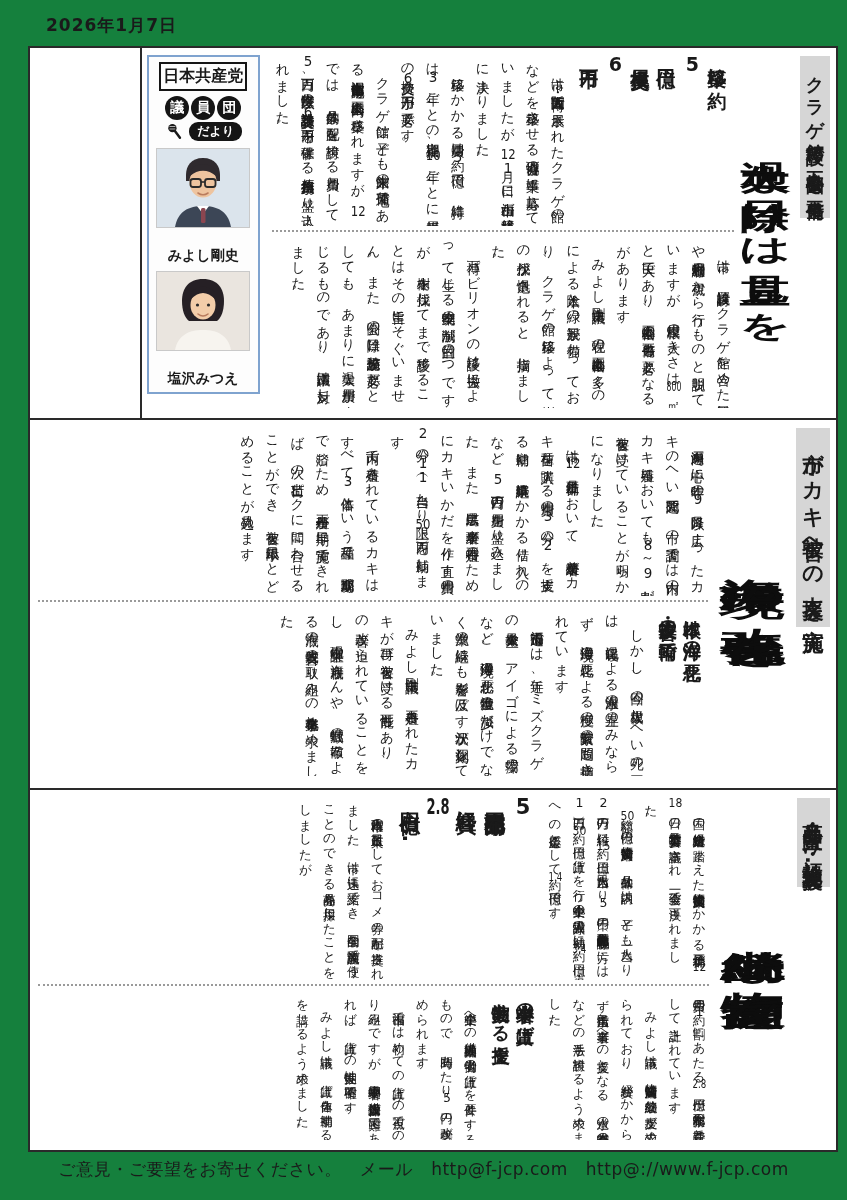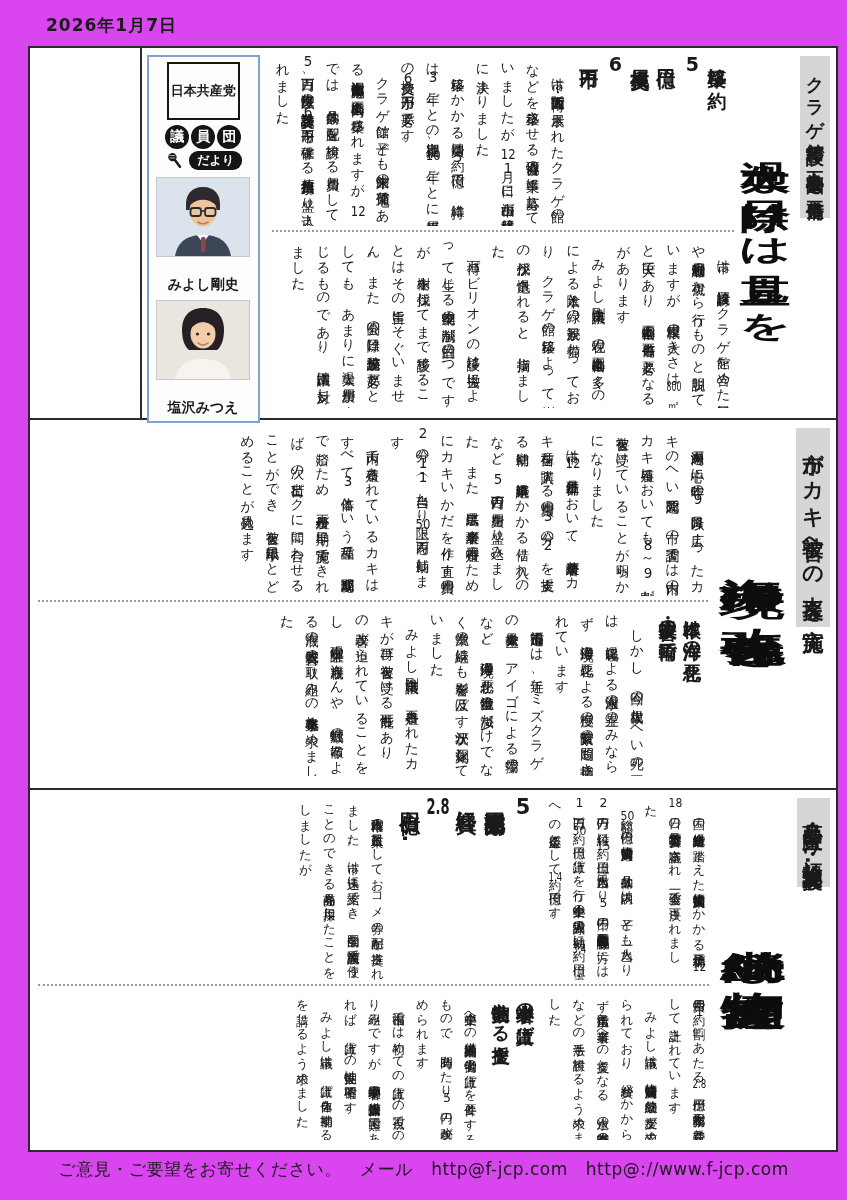--- a/index.html
+++ b/index.html
@@ -1,26 +1,26 @@
 <!DOCTYPE html>
 <html lang="ja"><head>
 <meta charset="utf-8">
 <style>
   html,body{margin:0;padding:0;background:#ffffff;}
-  .page{position:relative;width:847px;height:1200px;background:#d946ef;overflow:hidden;
+  .page{position:relative;width:847px;height:1200px;background:#15803d;overflow:hidden;
         font-family:"DejaVu Sans","Liberation Sans",sans-serif;color:#1a1a1a;}
   .date{position:absolute;top:14px;left:46px;font-size:17px;font-weight:600;letter-spacing:1px;}
   .frame{position:absolute;top:46px;left:28px;width:810px;height:1106px;border:2px solid #2a2a2a;
          box-sizing:border-box;background:#fff;}
 
   
   .top-band{display:flex;flex-direction:row-reverse;height:372px;border-bottom:2px solid #2a2a2a;box-sizing:border-box;}
   .mast-col{width:124px;border-left:2px solid #2a2a2a;box-sizing:border-box;display:flex;flex-direction:column;align-items:center;padding-top:7px;}
   .mast-box{width:103px;border:2px solid #7fa3cf;background:#fdfdfd;padding:5px 3px 4px;display:flex;flex-direction:column;align-items:center;}
-  .party-box{border:2px solid #151515;padding:18px 2px;font-size:13px;font-weight:900;white-space:nowrap;letter-spacing:0;}
+  .party-box{border:2px solid #151515;padding:2px 2px;font-size:16px;font-weight:900;white-space:nowrap;letter-spacing:0;}
   .logo{margin:5px 0 1px;}
   .logo-row1{display:flex;justify-content:center;}
   .logo-circle{width:24px;height:24px;border-radius:50%;background:#151515;color:#fff;font-size:14px;font-weight:700;
                display:flex;align-items:center;justify-content:center;margin:0 1px;}
   .logo-row2{display:flex;align-items:center;justify-content:flex-end;margin-top:2px;gap:7px;}
   .logo-pill{background:#151515;color:#fff;border-radius:9px;font-size:12px;font-weight:700;padding:1px 8px;}
   .member-photo{width:92px;height:78px;margin-top:6px;border:1px solid #c9c9c9;display:block;}
   .member-name{font-size:14px;font-weight:700;margin-top:19px;}
   .publisher-box{margin-top:7px;width:112px;border:2px solid #151515;font-size:10.8px;line-height:1.5;
                  text-align:center;padding:4px 0;font-weight:600;box-sizing:border-box;}

